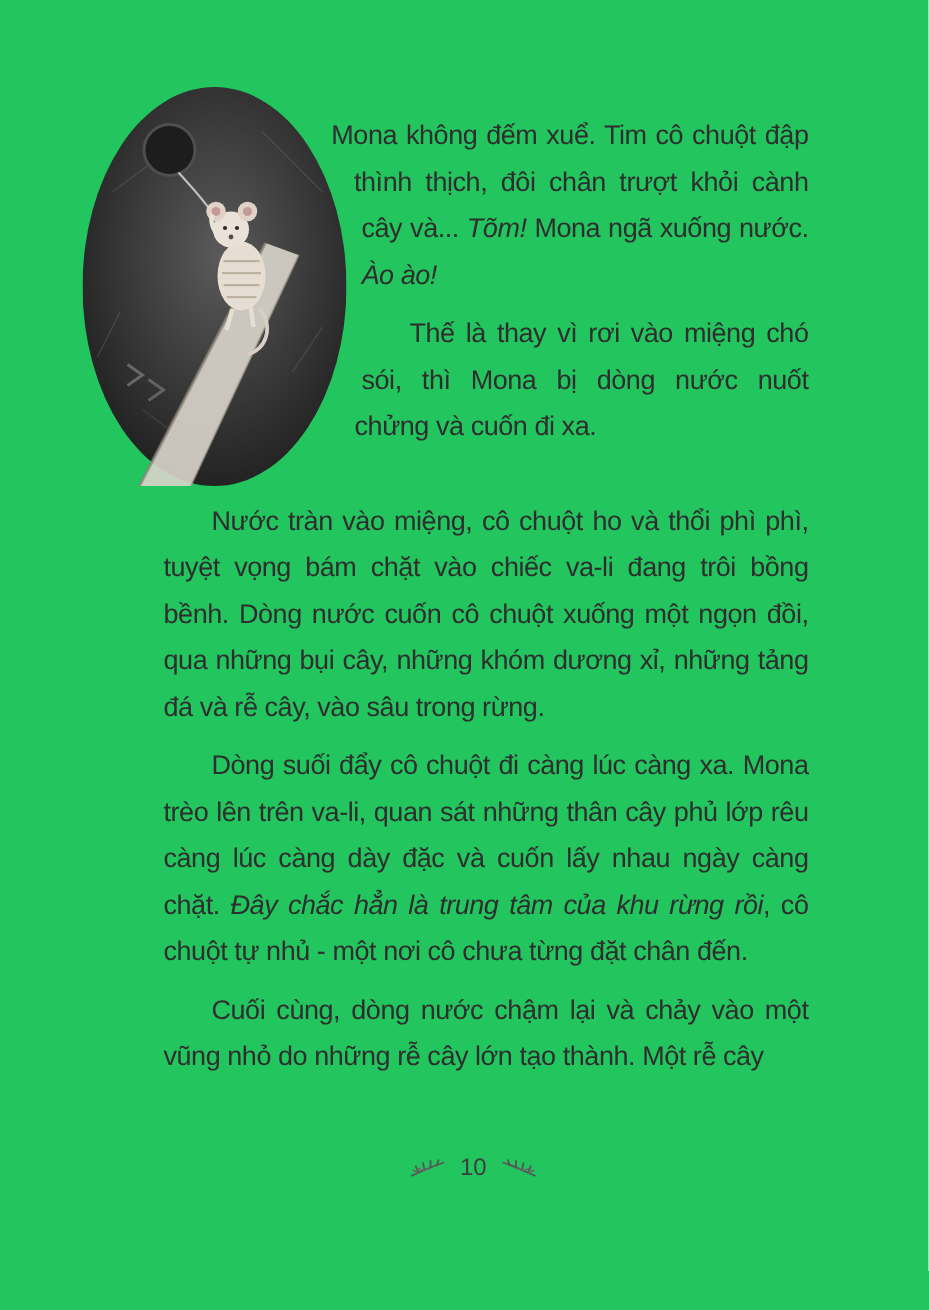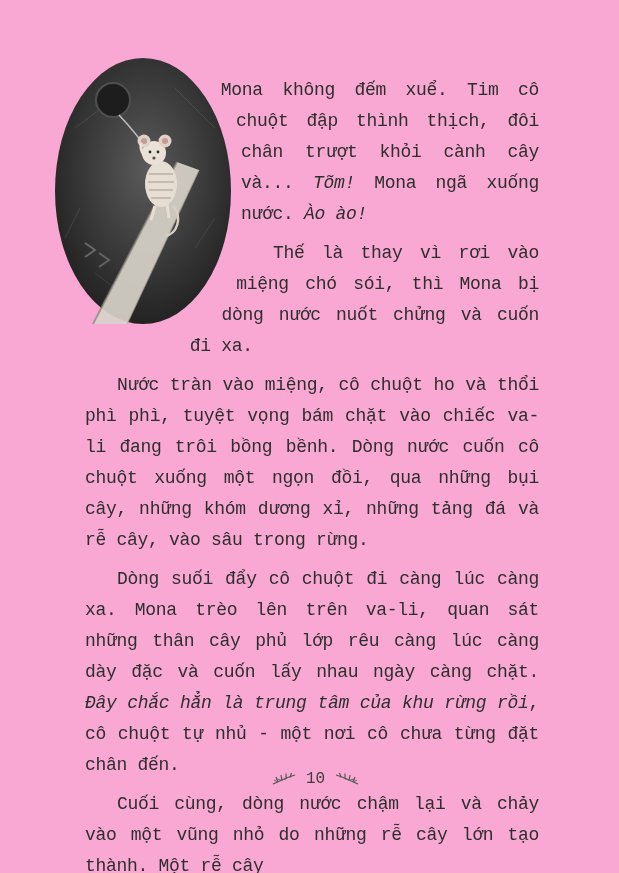--- a/index.html
+++ b/index.html
@@ -4,23 +4,23 @@
 <style>
   html, body {
     margin: 0;
     padding: 0;
     background: #ffffff;
   }
   .page {
     position: relative;
     width: 619px;
     height: 873px;
-    background: #f9a8d4;
+    background: #22c55e;
     overflow: hidden;
-    font-family: Liberation Mono, monospace;
+    font-family: Liberation Sans, sans-serif;
     color: #2e2e2e;
   }
   .content {
     position: absolute;
     left: 85px;
     right: 80px;
     top: 75px;
     font-size: 18px;
     line-height: 31px;
     letter-spacing: -0.3px;
@@ -33,20 +33,21 @@
     margin: -17px 10px 8px -30px;
     shape-outside: ellipse(50% 50% at 50% 50%);
     shape-margin: 6px;
   }
   .vignette svg { display: block; }
   p.para {
     margin: 0;
   }
   p.para + p.para {
     margin-top: 8px;
+    margin-left: 24px;
   }
   p.indent {
     text-indent: 32px;
   }
   p.clear {
     clear: left;
   }
   em { font-style: italic; }
   .footer {
     position: absolute;

